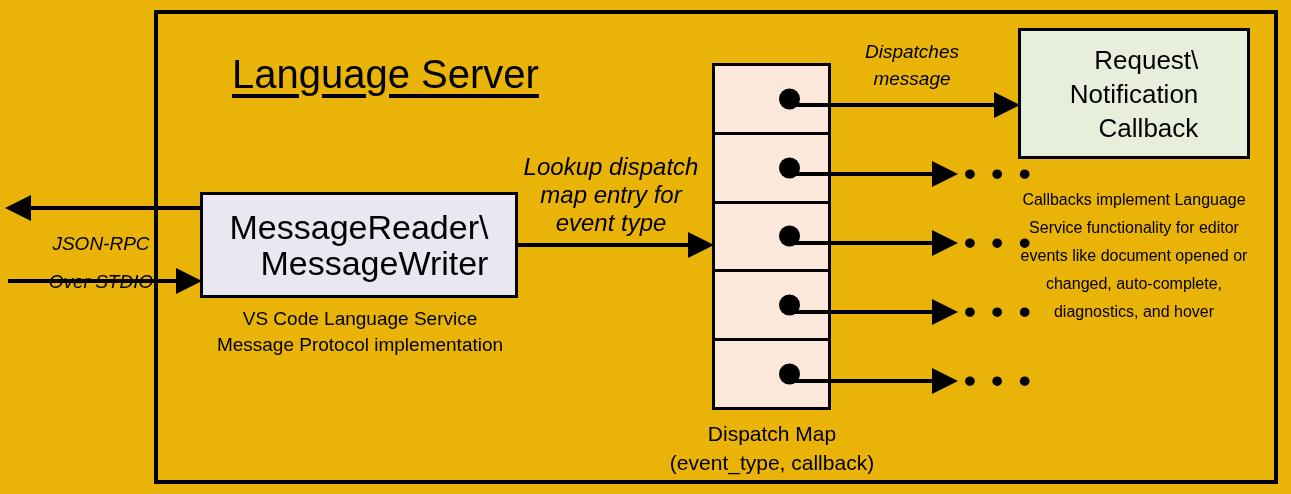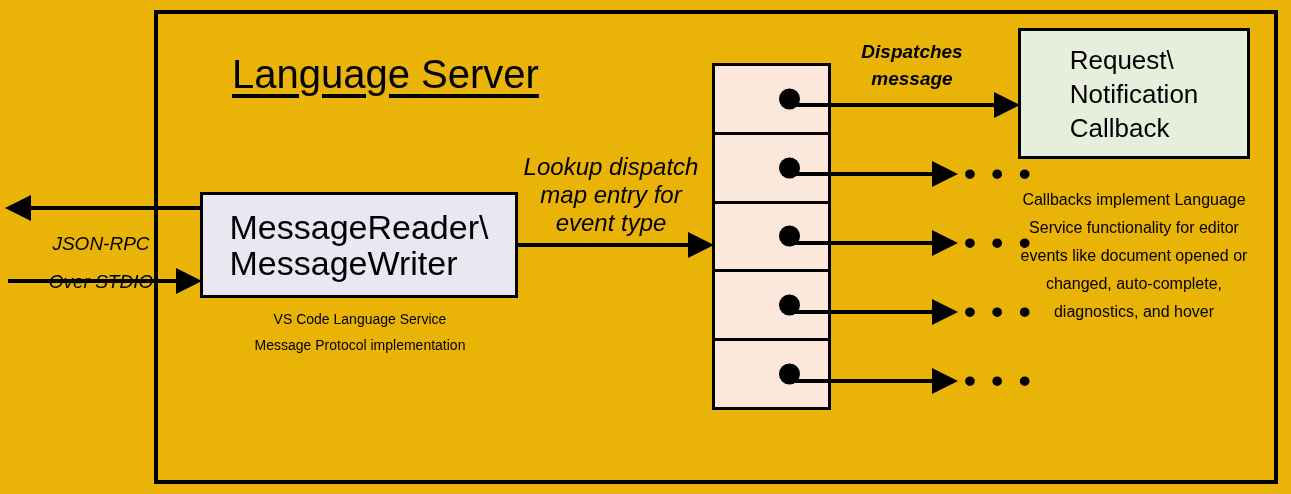--- a/index.html
+++ b/index.html
@@ -42,21 +42,21 @@
     white-space: nowrap;
   }
   
   .node-box {
     position: absolute;
     border: 3px solid #000000;
     box-sizing: border-box;
     display: flex;
     align-items: center;
     justify-content: center;
-    text-align: left;
+    text-align: right;
   }
   .node-box .node-label {
     font-size: 34px;
     line-height: 36px;
     white-space: pre-line;
   }
   #reader-writer-box {
     left: 200px;
     top: 192px;
     width: 318px;
@@ -71,21 +71,21 @@
     background: #e8eedc;
   }
   #callback-box .node-label {
     font-size: 26px;
     line-height: 34px;
   }
   
   .caption {
     position: absolute;
     text-align: center;
-    font-size: 14px;
+    font-size: 19px;
     line-height: 26px;
     white-space: pre-line;
   }
   #reader-writer-caption {
     left: 190px;
     top: 306px;
     width: 340px;
   }
   #dispatch-map-caption {
     left: 641px;
@@ -123,21 +123,20 @@
     width: 198px;
     font-size: 24px;
     line-height: 28px;
   }
   #dispatches-label {
     left: 832px;
     top: 38px;
     width: 160px;
     font-size: 19px;
     line-height: 27px;
-    font-weight: bold;
   }
   
   #dispatch-map {
     position: absolute;
     left: 712px;
     top: 63px;
     width: 119px;
     height: 347px;
     border: 3px solid #000000;
     box-sizing: border-box;
@@ -237,20 +236,22 @@
     <div class="map-row">
       <span class="map-dot"></span>
     </div>
     <div class="map-row">
       <span class="map-dot"></span>
     </div>
     <div class="map-row">
       <span class="map-dot"></span>
     </div>
   </div>
+  <div class="caption" id="dispatch-map-caption">Dispatch Map
+(event_type, callback)</div>
 
   <div class="h-line" style="left:784px; top:103px; width:214px;"></div>
   <div class="arrow-right" style="left:994px; top:92px;"></div>
   <div class="edge-label" id="dispatches-label">Dispatches
 message</div>
 
   <div class="h-line" style="left:784px; top:172px; width:152px;"></div>
   <div class="arrow-right" style="left:932px; top:161px;"></div>
   <div class="ellipsis" style="left:964px; top:167px;">• • •</div>
 

